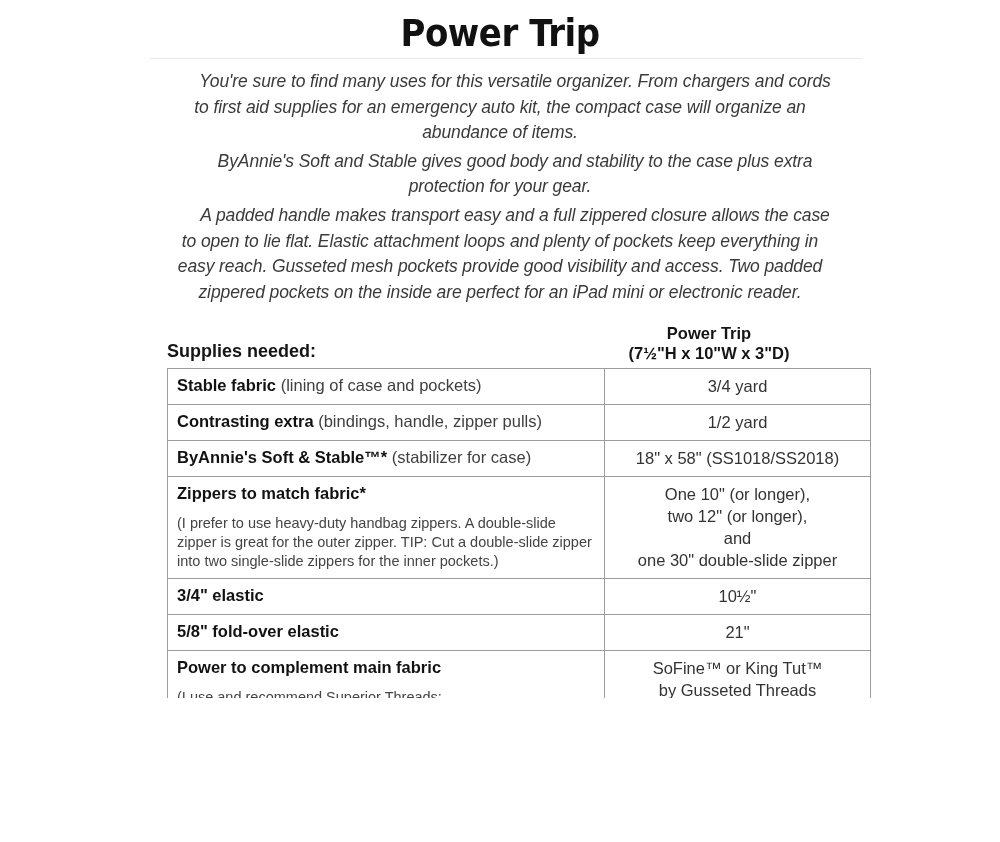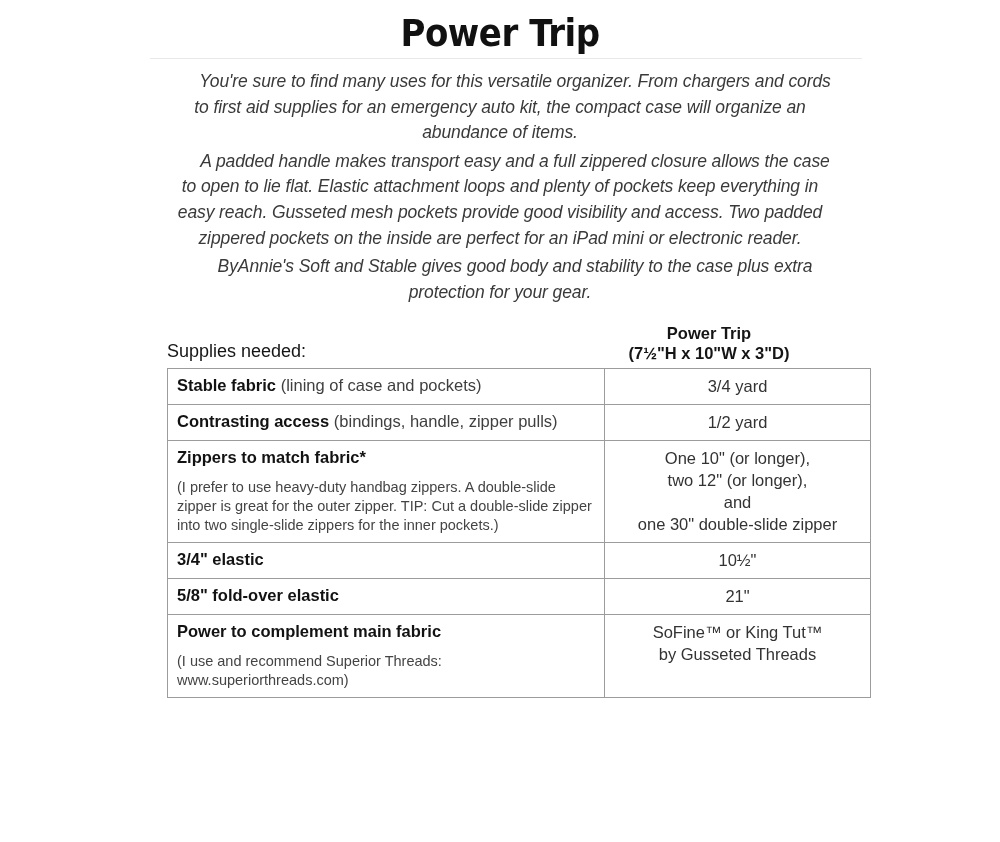--- a/index.html
+++ b/index.html
@@ -74,21 +74,21 @@
 
   .table-head {
     display: flex;
     align-items: flex-end;
     margin-top: 18px;
     padding-bottom: 5px;
   }
   .th-left {
     width: 418px;
     box-sizing: border-box;
-    font-weight: normal;
+    font-weight: bold;
     font-size: 18px;
     line-height: 22px;
     color: #151515;
     padding-bottom: 1px;
   }
   .th-right {
     flex: 1;
     text-align: center;
     font-weight: bold;
     font-size: 16.5px;
@@ -146,44 +146,50 @@
 <div class="page">
 
   <div class="rule-top"></div>
 
   <div class="doc">
 
     <h1 class="title">Power Trip</h1>
 
     <div class="intro">
       <p class="para">You're sure to find many uses for this versatile organizer. From chargers and cords to first aid supplies for an emergency auto kit, the compact case will organize an abundance of items.</p>
+      <p class="para">ByAnnie's Soft and Stable gives good body and stability to the case plus extra protection for your gear.</p>
       <p class="para">A padded handle makes transport easy and a full zippered closure allows the case to open to lie flat. Elastic attachment loops and plenty of pockets keep everything in easy reach. Gusseted mesh pockets provide good visibility and access. Two padded zippered pockets on the inside are perfect for an iPad mini or electronic reader.</p>
-      <p class="para">ByAnnie's Soft and Stable gives good body and stability to the case plus extra protection for your gear.</p>
     </div>
 
     <div class="table-head">
       <div class="th-left">Supplies needed:</div>
       <div class="th-right">
         <div>Power Trip</div>
         <div>(7½"H x 10"W x 3"D)</div>
       </div>
     </div>
 
     <table class="supplies">
       <tbody>
           <tr>
             <td class="col-item"><span class="item-name">Stable fabric</span><span class="item-note"> (lining of case and pockets)</span></td>
             <td class="col-qty">
               <span class="qty-line">3/4 yard</span>
             </td>
           </tr>
           <tr>
-            <td class="col-item"><span class="item-name">Contrasting access</span><span class="item-note"> (bindings, handle, zipper pulls)</span></td>
+            <td class="col-item"><span class="item-name">Contrasting extra</span><span class="item-note"> (bindings, handle, zipper pulls)</span></td>
             <td class="col-qty">
               <span class="qty-line">1/2 yard</span>
+            </td>
+          </tr>
+          <tr>
+            <td class="col-item"><span class="item-name">ByAnnie's Soft &amp; Stable™*</span><span class="item-note"> (stabilizer for case)</span></td>
+            <td class="col-qty">
+              <span class="qty-line">18" x 58" (SS1018/SS2018)</span>
             </td>
           </tr>
           <tr>
             <td class="col-item"><span class="item-name">Zippers to match fabric*</span><span class="sub-note">(I prefer to use heavy-duty handbag zippers.  A double-slide zipper is great for the outer zipper. TIP: Cut a double-slide zipper into two single-slide zippers for the inner pockets.)</span></td>
             <td class="col-qty">
               <span class="qty-line">One 10" (or longer),</span>
               <span class="qty-line">two 12" (or longer),</span>
               <span class="qty-line">and</span>
               <span class="qty-line">one 30" double-slide zipper</span>
             </td>

